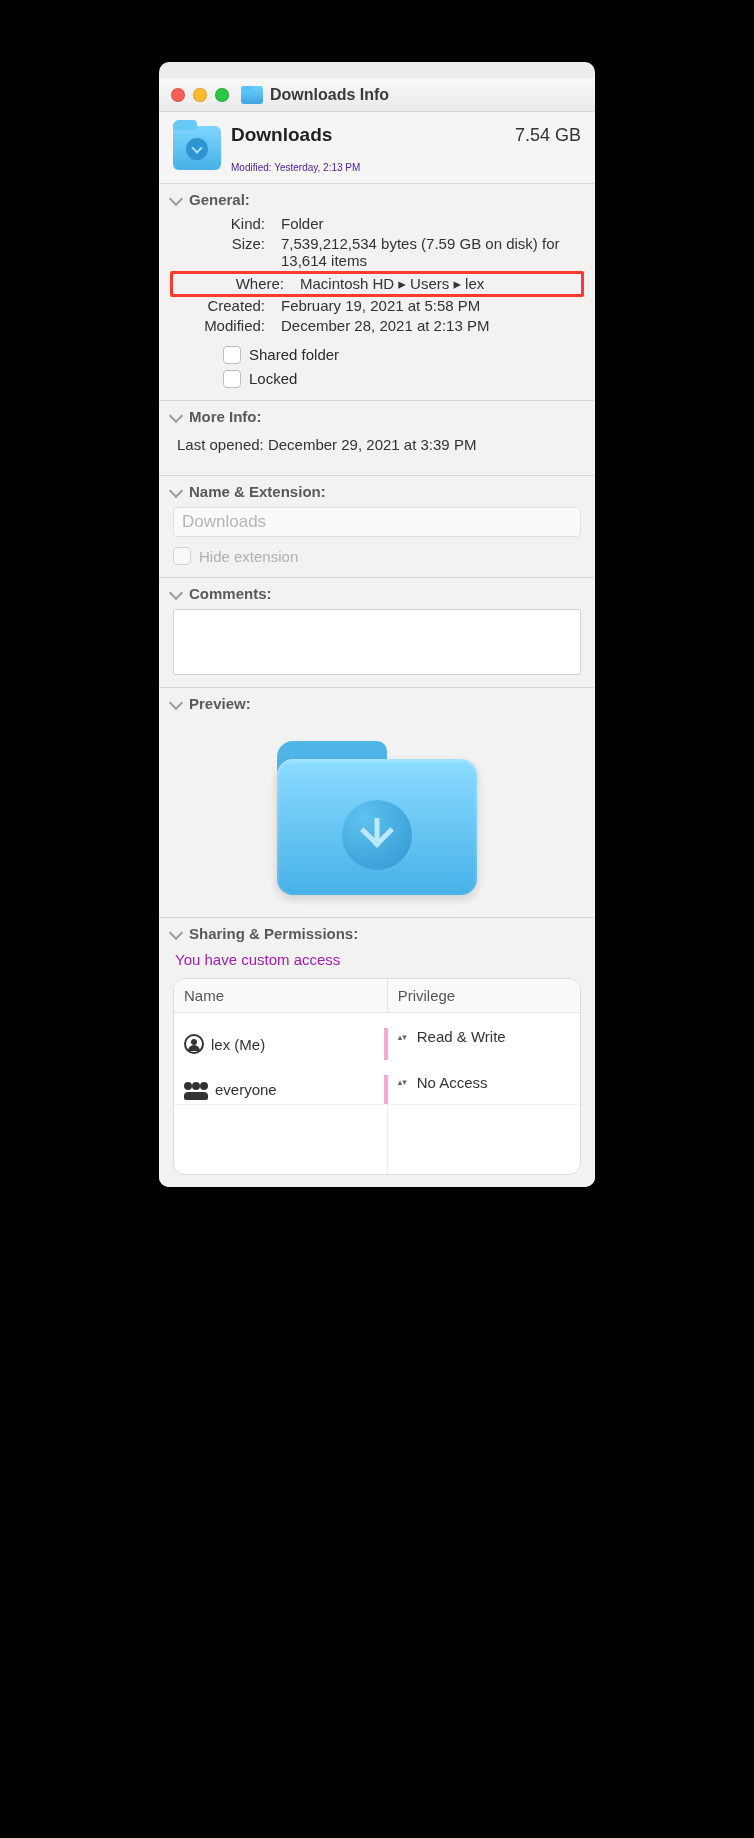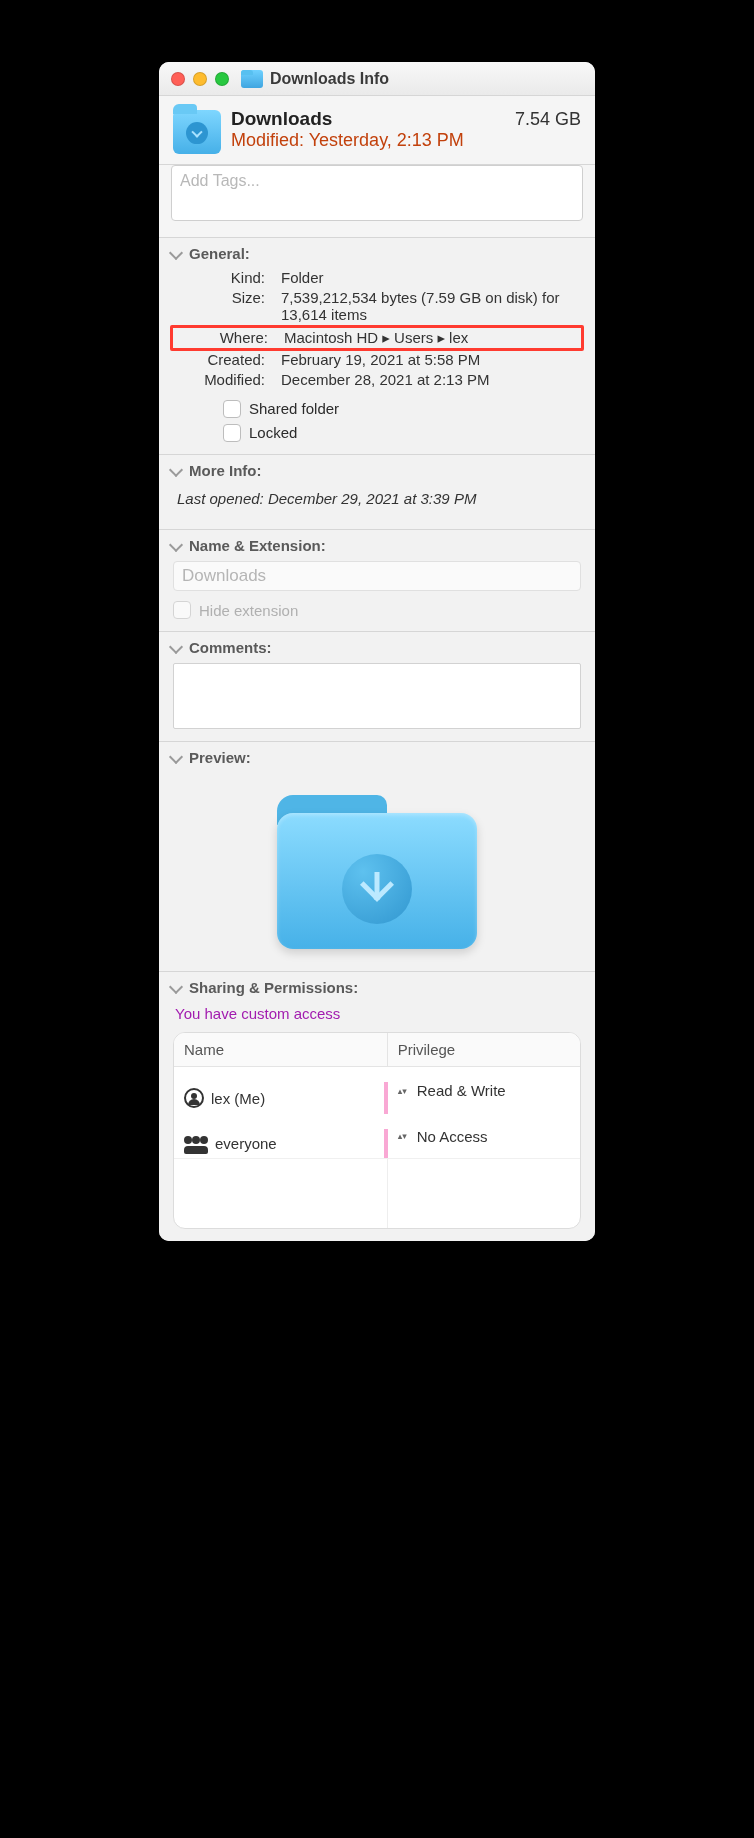--- a/index.html
+++ b/index.html
@@ -21,20 +21,21 @@
     overflow: hidden;
   }
   
   .titlebar {
     height: 34px;
     background: linear-gradient(#f8f8f8,#eaeaea);
     border-bottom: 1px solid #d6d6d6;
     display: flex;
     align-items: center;
     padding: 0 12px;
+    margin-top: 16px;
   }
   .traffic { display: flex; gap: 8px; margin-right: 12px; }
   .tl-btn { width: 14px; height: 14px; border-radius: 50%; border: 0.5px solid rgba(0,0,0,0.15); }
   .red { background: #ff5f57; }
   .yellow { background: #febc2e; }
   .green { background: #28c840; }
   .title-icon {
     width: 22px; height: 18px; margin-right: 7px;
     border-radius: 3px;
     background: linear-gradient(#6fd1ff,#3fa5e0);
@@ -72,21 +73,21 @@
     display:flex; align-items:center; justify-content:center;
   }
   .arrow-down {
     width:8px; height:8px; border-left:2px solid #a9e2ff; border-bottom:2px solid #a9e2ff;
     transform: rotate(-45deg); margin-top:-3px;
   }
   .summary-body { flex:1; }
   .summary-top { display:flex; justify-content:space-between; align-items:baseline; }
   .item-name { font-weight:700; font-size:19px; color:#222; }
   .item-size { font-size:18px; color:#333; }
-  .modified-line { font-size:18px; color:#c2410c; margin-top:0; }
+  .modified-line { font-size:10px; color:#4c1d95; margin-top:16px; }
   
   .tags-wrap { padding: 0 12px 12px 12px; background:#f5f5f5; border-bottom:1px solid #d6d6d6; }
   .tags-input {
     width:100%; height:56px; border:1px solid #cfcfcf; border-radius:4px;
     background:#fff; padding:6px 8px; font-size:16px; color:#333;
     font-family:inherit; resize:none;
   }
   .tags-input::placeholder{ color:#b8b8b8; }
   
   .section { border-bottom:1px solid #d6d6d6; background:#f2f2f2; }
@@ -98,21 +99,21 @@
   }
   .chev {
     width:10px; height:10px; border-right:2px solid #9a9a9a; border-bottom:2px solid #9a9a9a;
     transform:rotate(45deg); margin:0 2px 2px 2px;
   }
   .sec-body { padding: 0 14px 12px 14px; font-size:15px; color:#2b2b2b; }
   
   .kv { display:grid; grid-template-columns: 92px 1fr; column-gap:6px; margin-bottom:2px;gap:16px; }
   .kv .k { text-align:right; color:#333; }
   .kv .v { color:#333; }
-  .highlight-row { border:3px solid #ff3b30; border-radius:2px; padding:1px 3px; margin: -1px -3px; }
+  .highlight-row { border:3px solid #ff3b30; border-radius:2px; padding:1px 19px; margin: -1px -3px; }
   .chk-row { display:flex; align-items:flex-start; gap:8px; margin-top:10px; margin-left:50px; }
   .chk {
     width:18px; height:18px; border:1px solid #bdbdbd; border-radius:4px; background:#fff;
   }
   .chk.disabled { opacity:0.55; }
   
   .name-input {
     width:100%; height:30px; border:1px solid #e0e0e0; border-radius:4px;
     background:#fafafa; color:#b5b5b5; padding:0 8px; font-size:17px; font-family:inherit;
   }
@@ -188,21 +189,21 @@
   }
   .group-icon span {
     position:absolute; width:8px; height:8px; background:#333; border-radius:50%;
   }
   .group-icon span:nth-child(1){left:0; top:0;}
   .group-icon span:nth-child(2){left:8px; top:0;}
   .group-icon span:nth-child(3){left:16px; top:0;}
   .group-icon::after{
     content:''; position:absolute; bottom:-2px; left:0; width:24px; height:8px; background:#333; border-radius:4px 4px 2px 2px;
   }
-  .more-info-line{ padding:4px 4px 10px 4px; font-size:15px; color:#333;font-style:italic; }
+  .more-info-line{ padding:4px 4px 10px 4px; font-size:15px; color:#333; }
   .label-list { display:flex; flex-direction:column; gap:1px; }
 </style>
 </head>
 <body>
 
 <div class="window">
 
   <div class="titlebar">
     <div class="traffic">
       <div class="tl-btn red"></div>
@@ -226,23 +227,20 @@
         <div class="item-name">Downloads</div>
         <div class="item-size">7.54 GB</div>
       </div>
       <div class="modified-line">
         <span>Modified:</span>
         <span>Yesterday, 2:13 PM</span>
       </div>
     </div>
   </div>
 
-  <div class="tags-wrap">
-    <textarea class="tags-input" placeholder="Add Tags..." style=""></textarea>
-  </div>
 
   <div class="section">
     <div class="sec-header">
       <div class="chev"></div>
       <span>General:</span>
     </div>
     <div class="sec-body">
       <div class="label-list">
         <div class="kv">
           <div class="k">Kind:</div>

